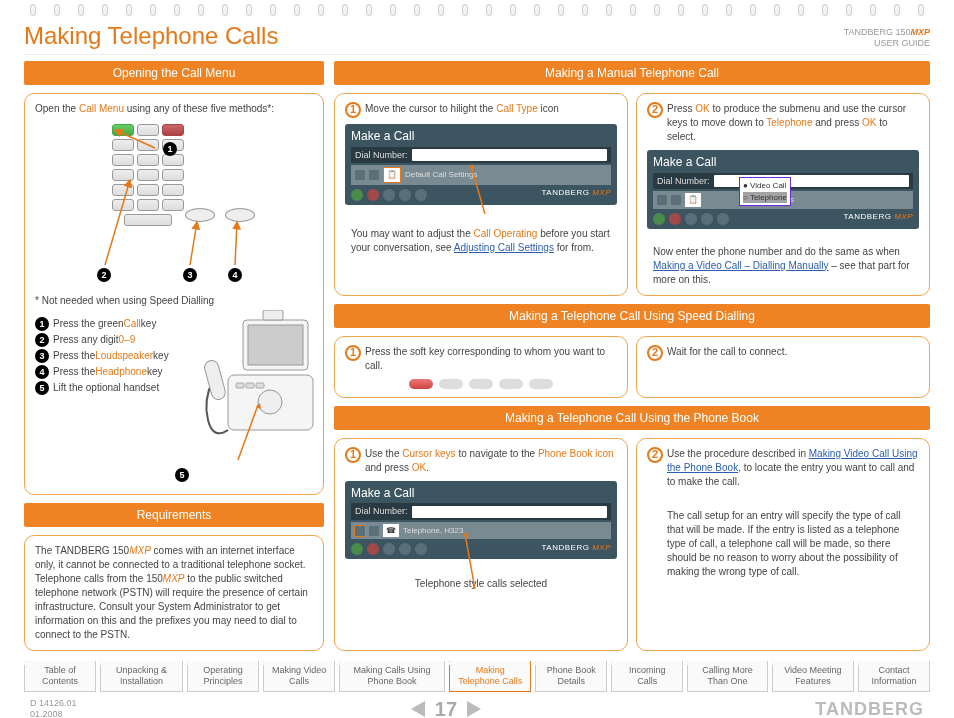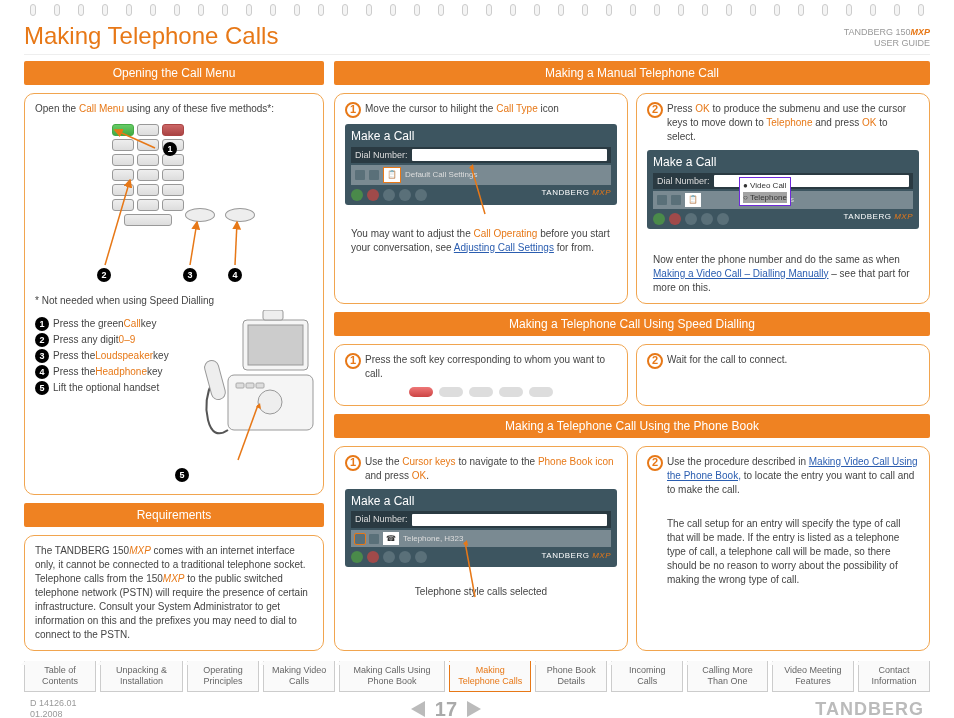--- a/index.html
+++ b/index.html
@@ -301,21 +301,21 @@
                 <div class="circles">
                   <span class="g"></span>
                   <span class="r"></span>
                   <span></span>
                   <span></span>
                   <span></span>
                 </div>
                 <div class="brand"><span>TANDBERG</span> <span class="m">MXP</span></div>
               </div>
           </div>
-          <div style="margin-top:24px; padding:0 6px;">
+          <div style="margin-top:16px; padding:0 6px;">
             <span>Now enter the phone number and do the same as when </span><span class="link">Making a Video Call – Dialling Manually</span><span> – see that part for more on this.</span>
           </div>
         </div>
       </div>
 
       <div class="sect-hdr">Making a Telephone Call Using Speed Dialling</div>
       <div class="row2">
         <div class="box">
           <div style="display:flex;">
               <span class="numcircle">1</span>

